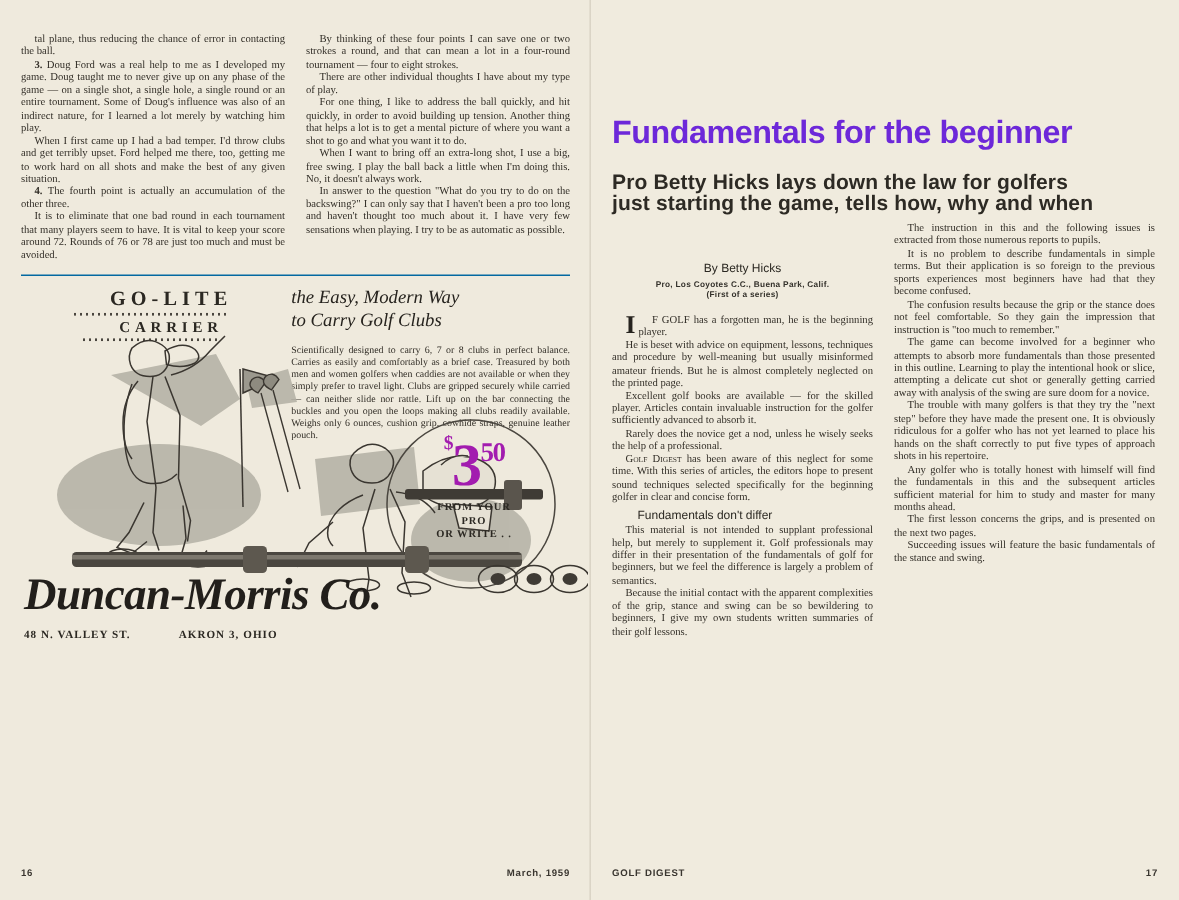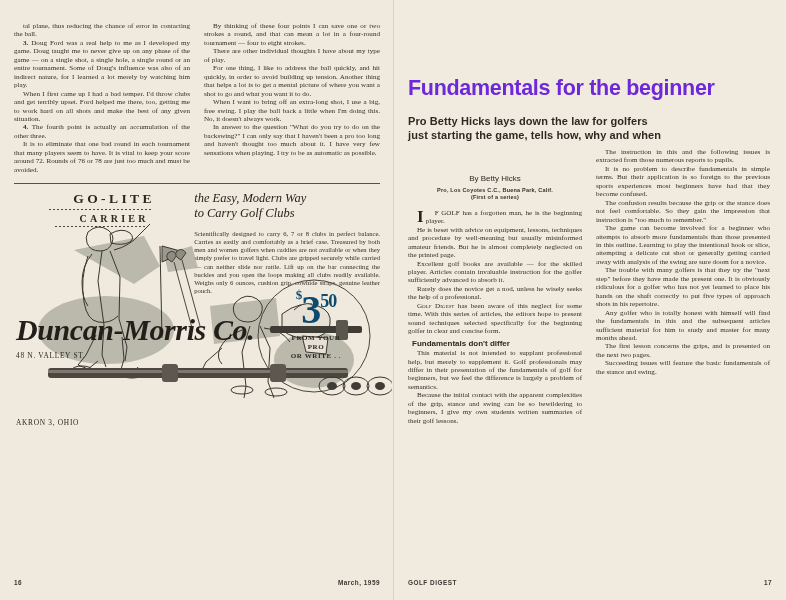--- a/index.html
+++ b/index.html
@@ -62,81 +62,81 @@
     font-family:"Liberation Serif",serif;
   }
   .ad-copy{
     font-size:6.6px;line-height:8.1px;text-align:justify;margin-top:9px;
     color:#322e27;hyphens:auto;-webkit-hyphens:auto;
   }
   .ad-copy p{margin:0;text-indent:0;}
 
   .price-block{position:absolute;right:18px;top:104px;width:92px;text-align:center;}
   .price{
-    font-family:"Liberation Serif",serif;font-weight:bold;color:#0c4a6e;
+    font-family:"Liberation Serif",serif;font-weight:bold;color:#a21caf;
     line-height:1;letter-spacing:-1px;
   }
   .price .d{font-size:13px;vertical-align:24px;}
   .price .big{font-size:40px;}
   .price .c{font-size:18px;vertical-align:16px;}
   .price-sub{
     font-size:7px;letter-spacing:.6px;line-height:9px;margin-top:4px;
     font-weight:bold;color:#2b2822;
   }
 
   .company{
     position:absolute;left:2px;bottom:26px;width:380px;
   }
   .company-name{
     font-family:"Liberation Serif",serif;font-style:italic;font-weight:bold;
     font-size:30px;color:#221f1b;letter-spacing:-.4px;
   }
   .company-addr{
-    display:flex;gap:58px;font-size:7.4px;font-weight:normal;letter-spacing:.7px;
-    margin-top:4px;color:#2b2822;flex-direction:column;
+    display:flex;gap:32px;font-size:7.4px;font-weight:bold;letter-spacing:.7px;
+    margin-top:4px;color:#2b2822;
   }
 
   
   .illus{position:absolute;left:0;top:26px;width:378px;height:190px;}
 
   
   .footer{
     position:absolute;left:14px;right:14px;bottom:14px;
     display:flex;justify-content:space-between;
     font-family:"Liberation Sans",sans-serif;font-weight:bold;
     font-size:6.4px;letter-spacing:.5px;color:#3a3630;
   }
 
   
   .headline{
     font-family:"Liberation Sans",sans-serif;font-weight:bold;
     font-size:21.5px;letter-spacing:-.3px;color:#6d28d9;margin:54px 0 0 0;
   }
   .subhead{
     font-family:"Liberation Sans",sans-serif;font-weight:bold;
-    font-size:11px;letter-spacing:.1px;line-height:14px;color:#2d2a24;
+    font-size:14px;letter-spacing:.1px;line-height:14px;color:#2d2a24;
     margin-top:13px;
   }
   .byline{
     text-align:center;font-family:"Liberation Sans",sans-serif;font-weight:normal;
     font-size:8px;color:#2b2822;margin-top:0;
   }
   .credit{
     text-align:center;font-family:"Liberation Sans",sans-serif;font-weight:bold;
     font-size:5.5px;line-height:7.4px;letter-spacing:.2px;color:#33302a;margin-top:4px;
   }
   .dropcap-p{text-indent:0;}
   .dropcap{
     float:left;font-size:17px;line-height:13px;font-weight:bold;
     padding:1px 2px 0 0;font-family:"Liberation Serif",serif;color:#26231e;
   }
   .sc{font-variant:small-caps;}
   .sectionhead{
-    font-family:"Liberation Sans",sans-serif;font-weight:bold;font-size:8px;
-    color:#2b2822;margin:4px 0 1px 4px;
+    font-family:"Liberation Sans",sans-serif;font-weight:normal;font-size:8px;
+    color:#2b2822;margin:4px 0 1px 17px;
   }
   .rcol{width:176px;}
   .right-cols{display:flex;gap:14px;margin-top:6px;}
 </style>
 </head>
 <body>
 
 <div class="spread">
 
   <div class="page page-left">

